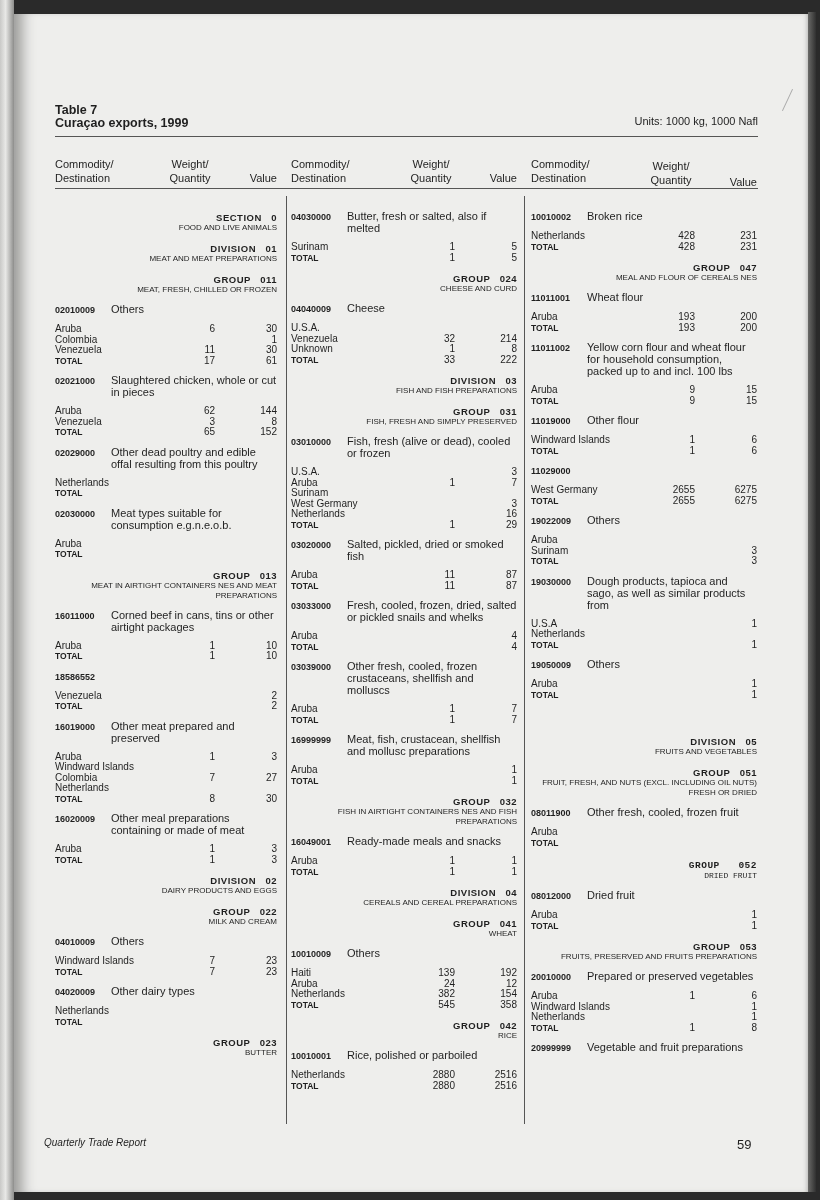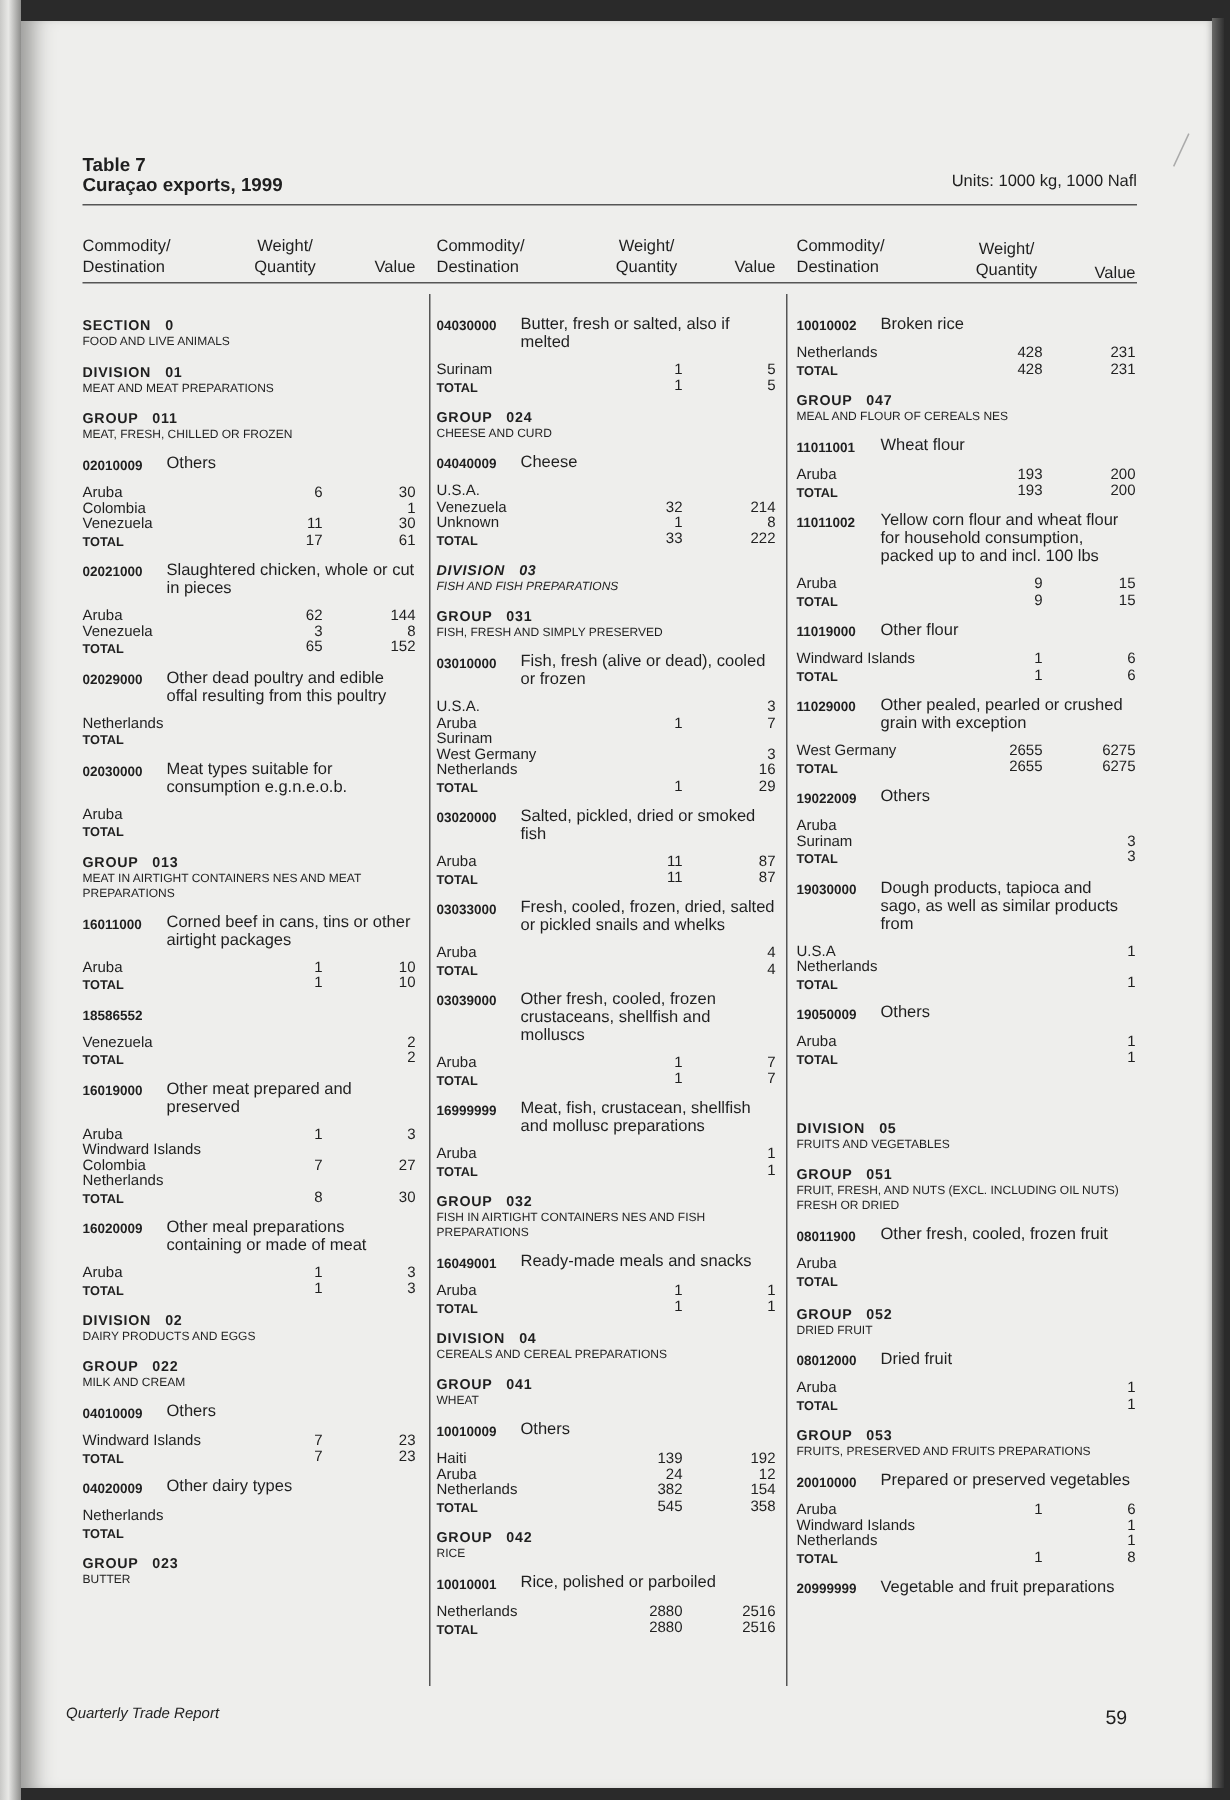--- a/index.html
+++ b/index.html
@@ -27,21 +27,21 @@
   .rule-top { position:absolute; left:55px; top:136px; width:703px; height:1px; background:#555; }
   .rule-col { position:absolute; left:55px; top:188px; width:703px; height:1px; background:#555; }
   .colhdr { position:absolute; top:157px; font-size:11px; line-height:14px; }
   .colhdr .c { position:absolute; left:0; }
   .colhdr .w { position:absolute; text-align:center; }
   .colhdr .v { position:absolute; text-align:right; }
   .vline { position:absolute; top:196px; width:1px; height:928px; background:#555; }
 
   .col { position:absolute; top:202px; width:222px; font-size:10px; }
   .blk { position:relative; }
-  .center { text-align:left; }
+  .center { text-align:right; }
   .h-bold { font-weight:bold; font-size:9.5px; letter-spacing:0.5px; margin-top:8px; }
   .h-sub { font-size:8px; line-height:10px; }
   .item { display:flex; margin-top:8px; font-size:11px; line-height:12px; }
   .item .code { font-weight:bold; font-size:9px; width:56px; flex:none; padding-top:1px; }
   .item .desc { flex:1; }
   .rows { margin-top:8px; }
   .row { display:flex; font-size:10px; line-height:10.5px; height:10.5px; }
   .row .d { flex:1; }
   .row .q { width:50px; text-align:right; }
   .row .val { width:62px; text-align:right; }
@@ -386,21 +386,21 @@
           <span class="q">1</span>
           <span class="val">8</span>
         </div>
         <div class="row total">
           <span class="d">TOTAL</span>
           <span class="q">33</span>
           <span class="val">222</span>
         </div>
       </div>
     </div>
-    <div class="blk center" style="margin-top: 10px; font-style: italic;">
+    <div class="blk center" style="margin-top: 10px;">
       <div class="h-bold" style="white-space: pre;">DIVISION   03</div>
       <div class="h-sub">FISH AND FISH PREPARATIONS</div>
     </div>
     <div class="blk center" style="margin-top: 10px;">
       <div class="h-bold" style="white-space: pre;">GROUP   031</div>
       <div class="h-sub">FISH, FRESH AND SIMPLY PRESERVED</div>
     </div>
     <div class="blk">
       <div class="item">
         <span class="code">03010000</span>
@@ -665,21 +665,20 @@
         <div class="row total">
           <span class="d">TOTAL</span>
           <span class="q">1</span>
           <span class="val">6</span>
         </div>
       </div>
     </div>
     <div class="blk">
       <div class="item">
         <span class="code">11029000</span>
-        <span class="desc">Other pealed, pearled or crushed grain with exception</span>
       </div>
       <div class="rows">
         <div class="row">
           <span class="d">West Germany</span>
           <span class="q">2655</span>
           <span class="val">6275</span>
         </div>
         <div class="row total">
           <span class="d">TOTAL</span>
           <span class="q">2655</span>
@@ -770,21 +769,21 @@
           <span class="q"></span>
           <span class="val"></span>
         </div>
         <div class="row total">
           <span class="d">TOTAL</span>
           <span class="q"></span>
           <span class="val"></span>
         </div>
       </div>
     </div>
-    <div class="blk center" style="margin-top: 12px;">
+    <div class="blk center" style="margin-top: 12px; font-family: Liberation Mono, monospace;">
       <div class="h-bold" style="white-space: pre;">GROUP   052</div>
       <div class="h-sub">DRIED FRUIT</div>
     </div>
     <div class="blk">
       <div class="item">
         <span class="code">08012000</span>
         <span class="desc">Dried fruit</span>
       </div>
       <div class="rows">
         <div class="row">

